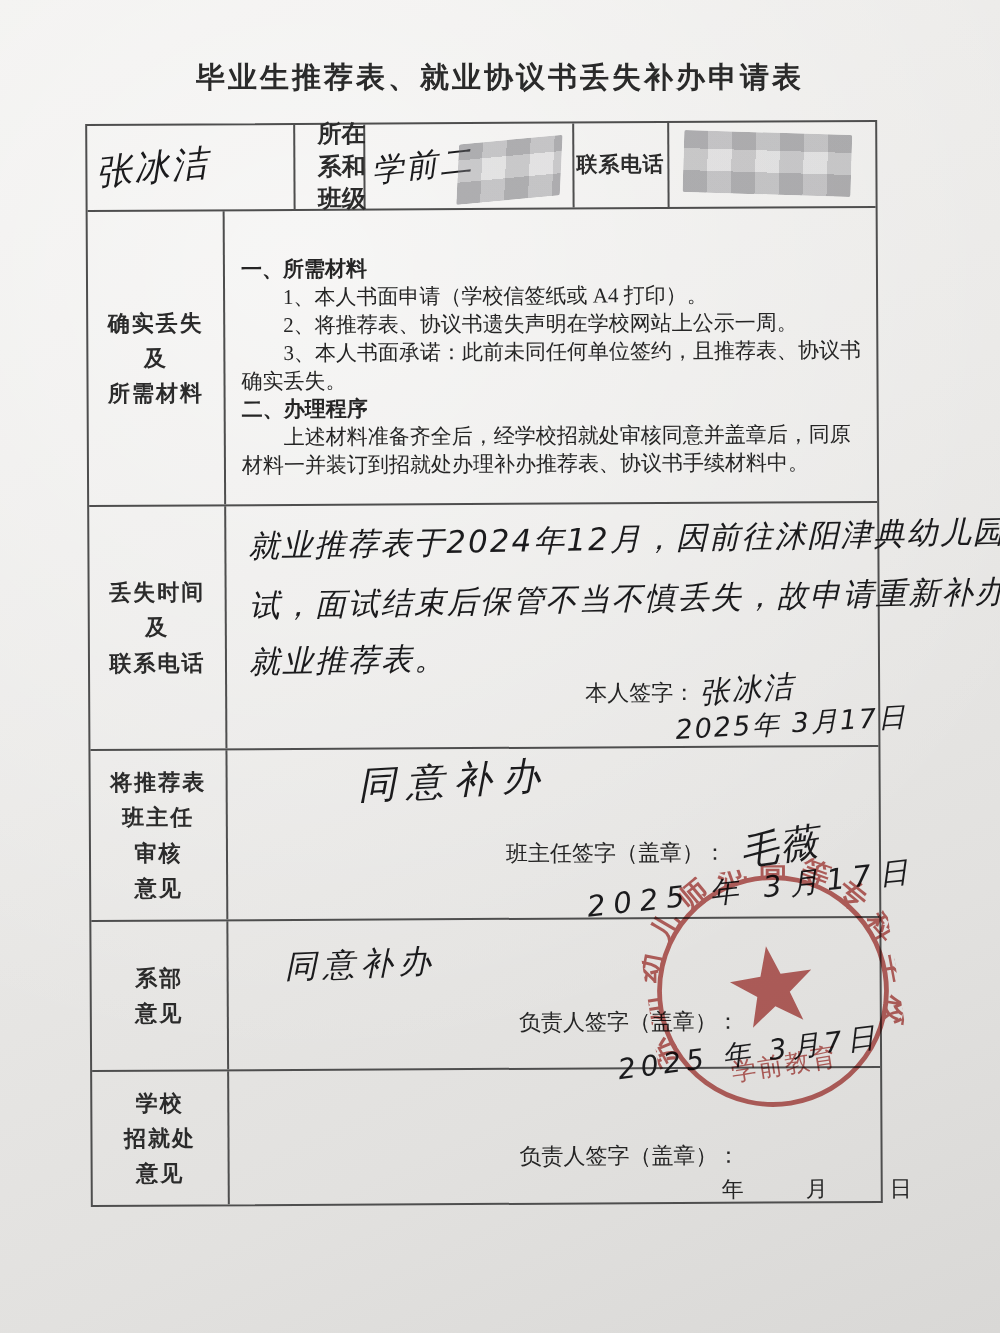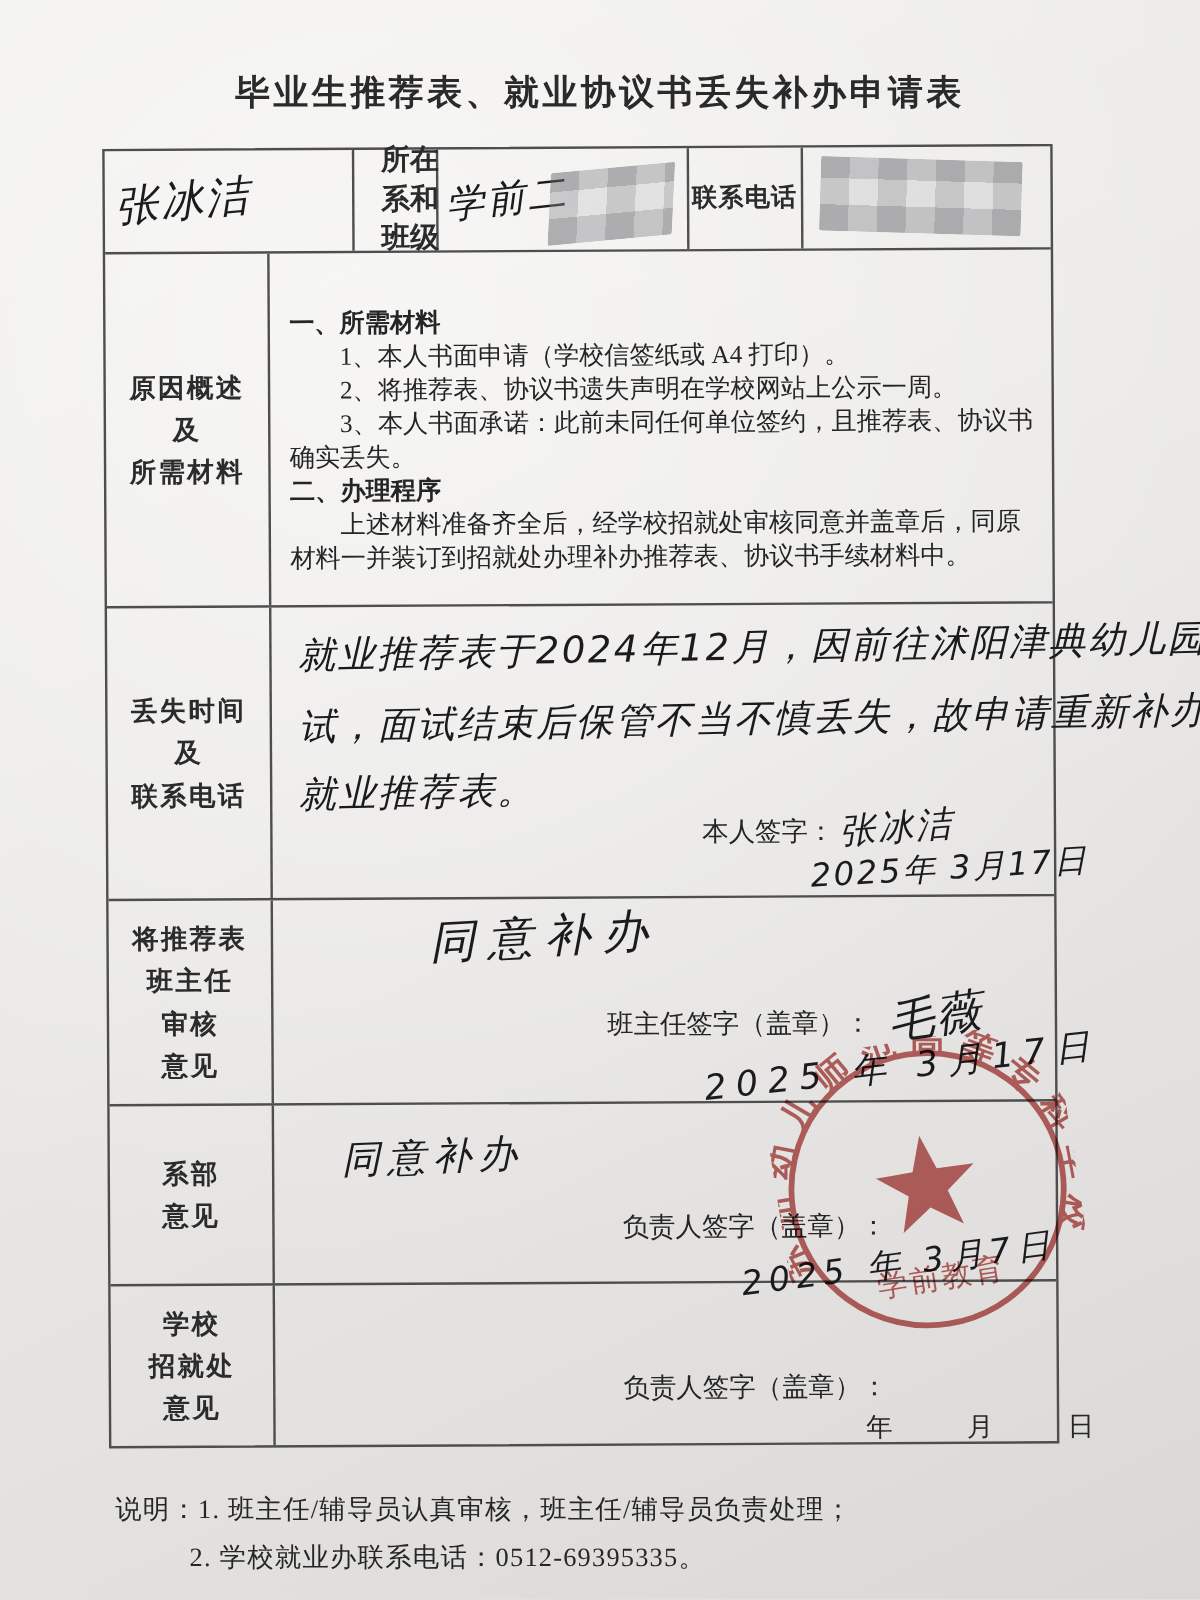--- a/index.html
+++ b/index.html
@@ -105,21 +105,21 @@
         <div class="mosaic" style="left:92px;top:16px;width:104px;height:60px;transform:rotate(-5deg) skewX(-8deg);"></div>
       </div>
       <div class="cell labelcell c-phone-lbl">联系电话</div>
       <div class="cell c-phone-val content">
         <div class="mosaic" style="left:14px;top:10px;width:168px;height:62px;transform:rotate(2deg);"></div>
       </div>
     </div>
 
     <div class="trow r2">
       <div class="cell labelcell w-label">
-        <span class="lbl-line">原因概述</span>
+        <span class="lbl-line">确实丢失</span>
         <span class="lbl-line">及</span>
         <span class="lbl-line">所需材料</span>
       </div>
       <div class="cell content">
         <div class="proc">
           <div class="b nowrap">一、所需材料</div>
           <div class="ind nowrap">1、本人书面申请（学校信签纸或 A4 打印）。</div>
           <div class="ind nowrap">2、将推荐表、协议书遗失声明在学校网站上公示一周。</div>
           <div class="ind nowrap">3、本人书面承诺：此前未同任何单位签约，且推荐表、协议书</div>
           <div class="nowrap">确实丢失。</div>
@@ -192,18 +192,14 @@
     <polygon points="130,83 140.6,113.4 172.8,114.1 147.1,133.6 156.5,164.4 130,146 103.5,164.4 112.9,133.6 87.2,114.1 119.4,113.4" fill="#b0403c"></polygon>
     <defs>
       <path id="arcP" d="M 26,190 A 120,120 0 1 1 234,190"></path>
     </defs>
     <text font-size="30" fill="#b0403c" font-weight="bold" font-family="'Liberation Serif', serif">
       <textPath href="#arcP" startOffset="6" textLength="486" lengthAdjust="spacing">苏州幼儿师范高等专科学校</textPath>
     </text>
     <text x="130" y="216" text-anchor="middle" font-size="26" fill="#b0403c" letter-spacing="2" font-family="'Liberation Serif', serif">学前教育</text>
   </svg>
 
-  <div class="notes">
-    <div class="nowrap">说明：1. 班主任/辅导员认真审核，班主任/辅导员负责处理；</div>
-    <div class="n2 nowrap">2. 学校就业办联系电话：0512-69395335。</div>
-  </div>
 
 </div>
 
 </body></html>

